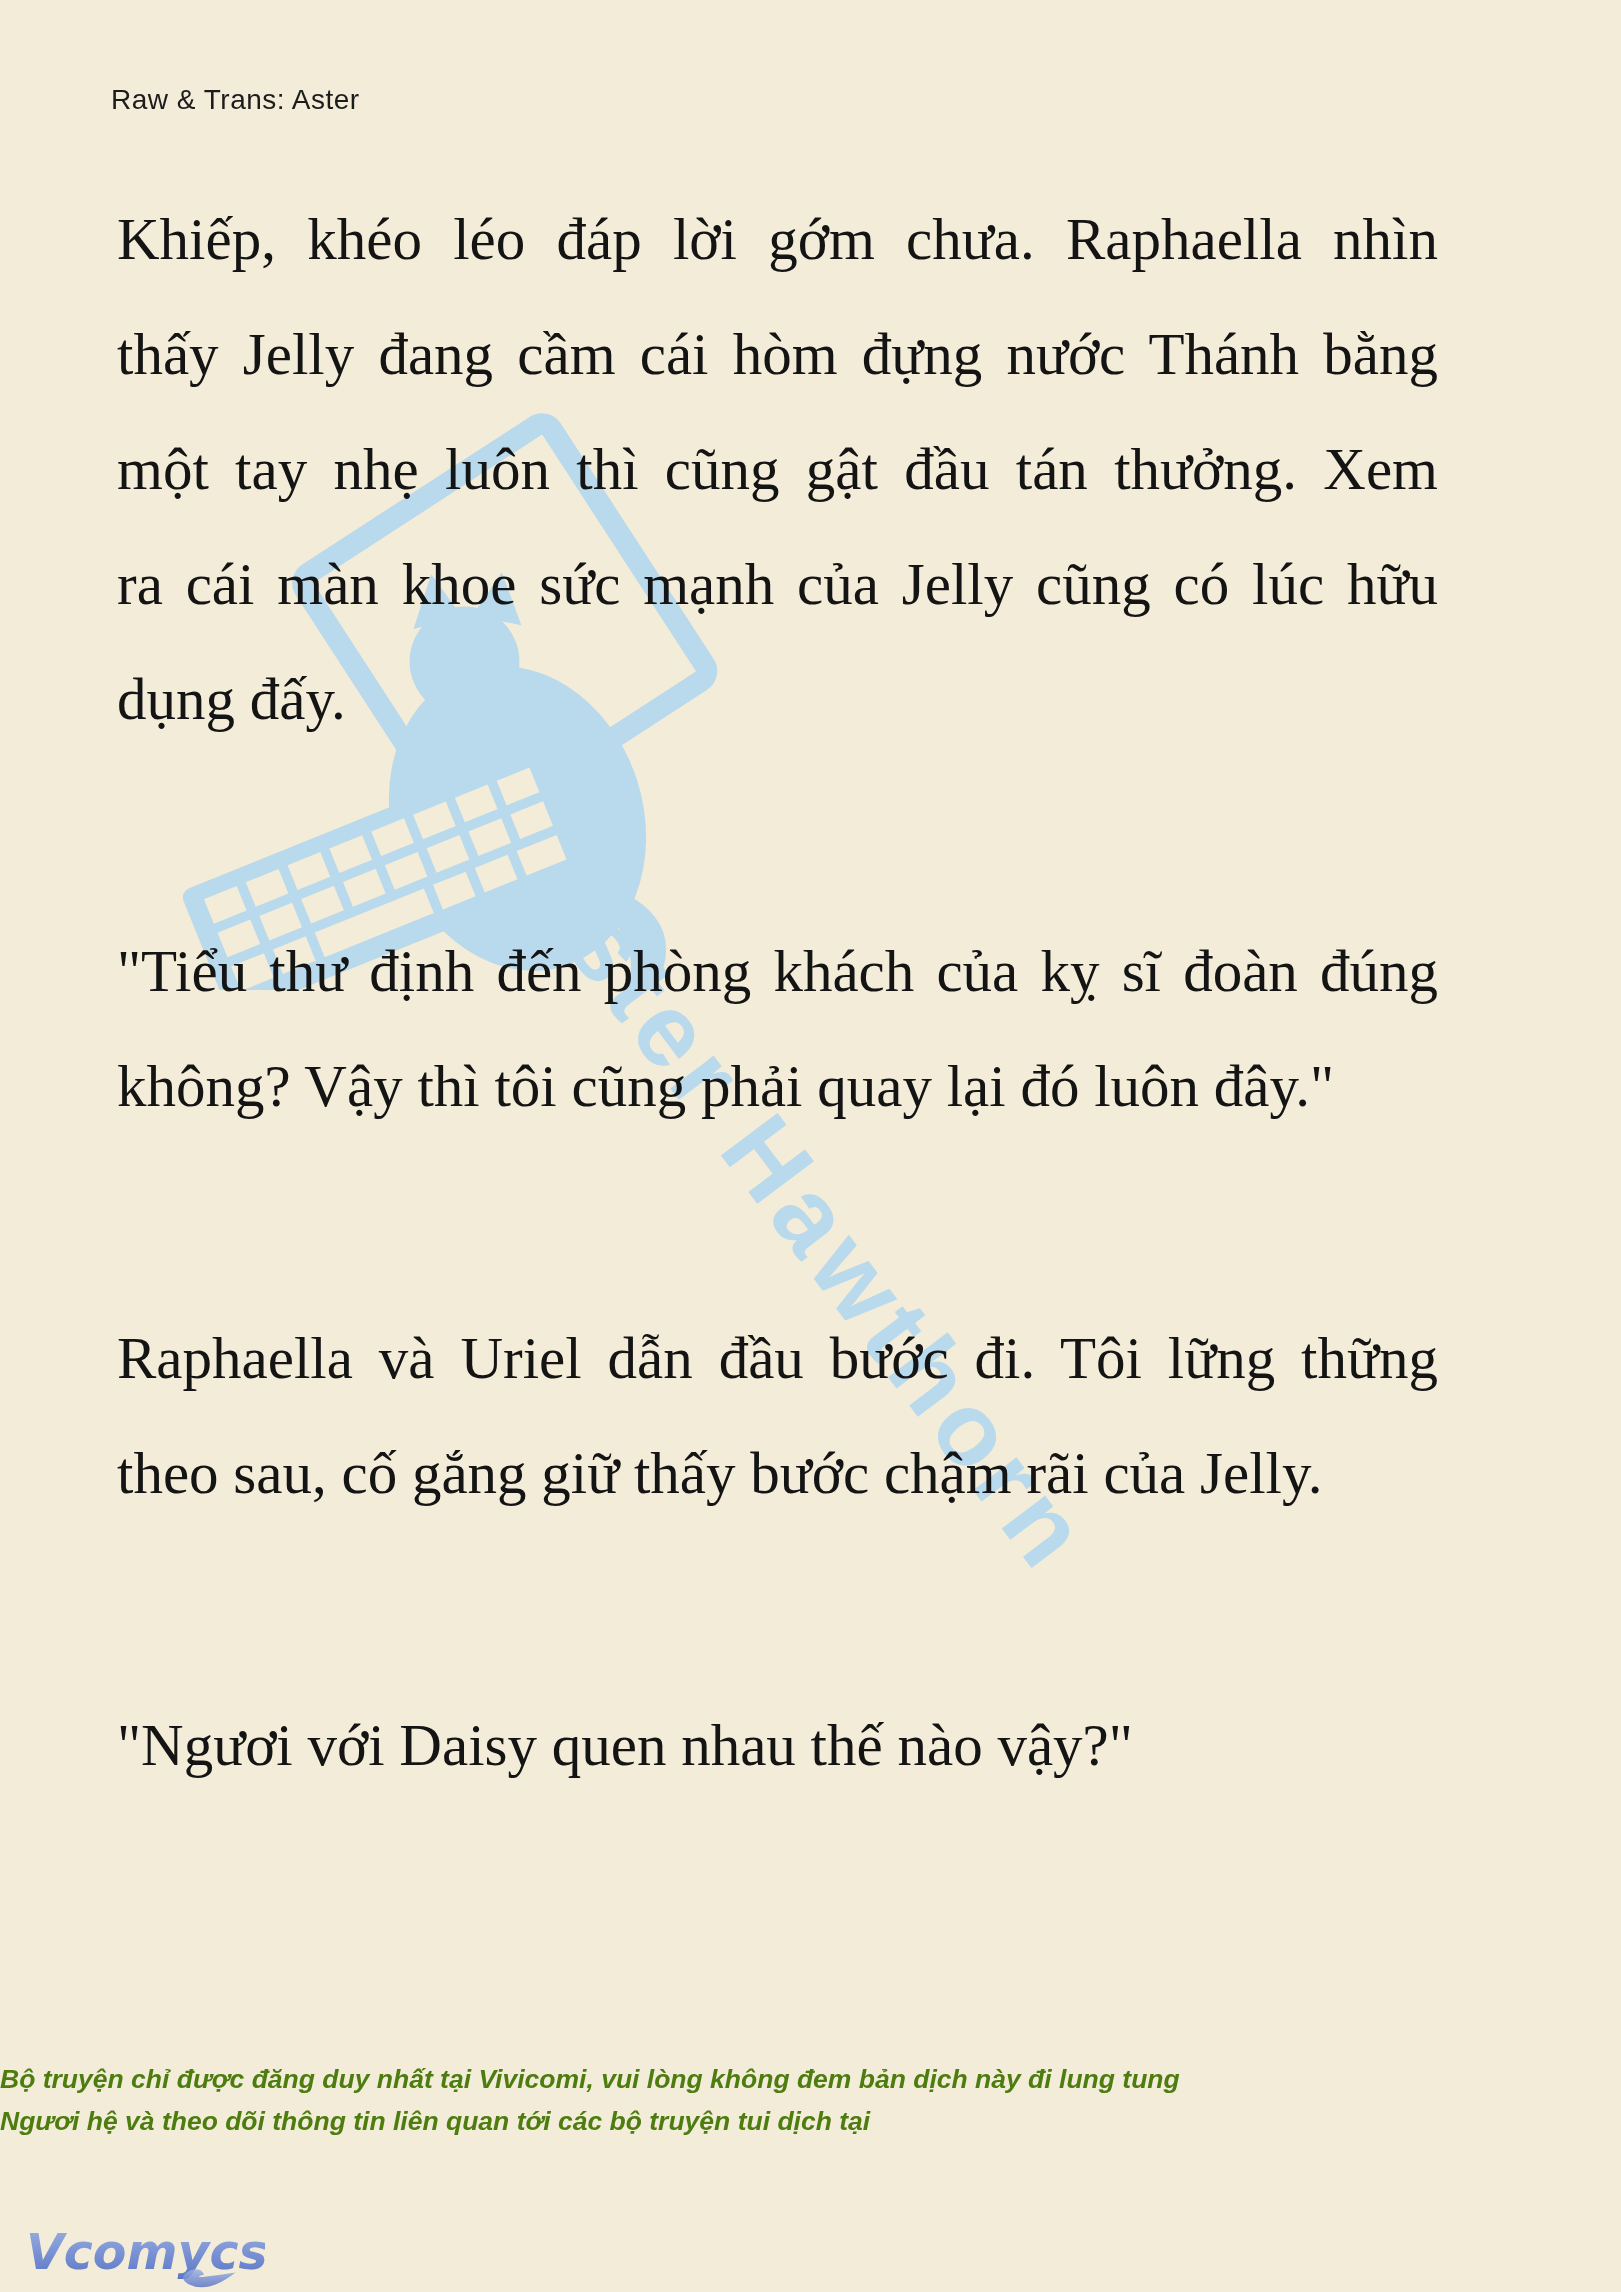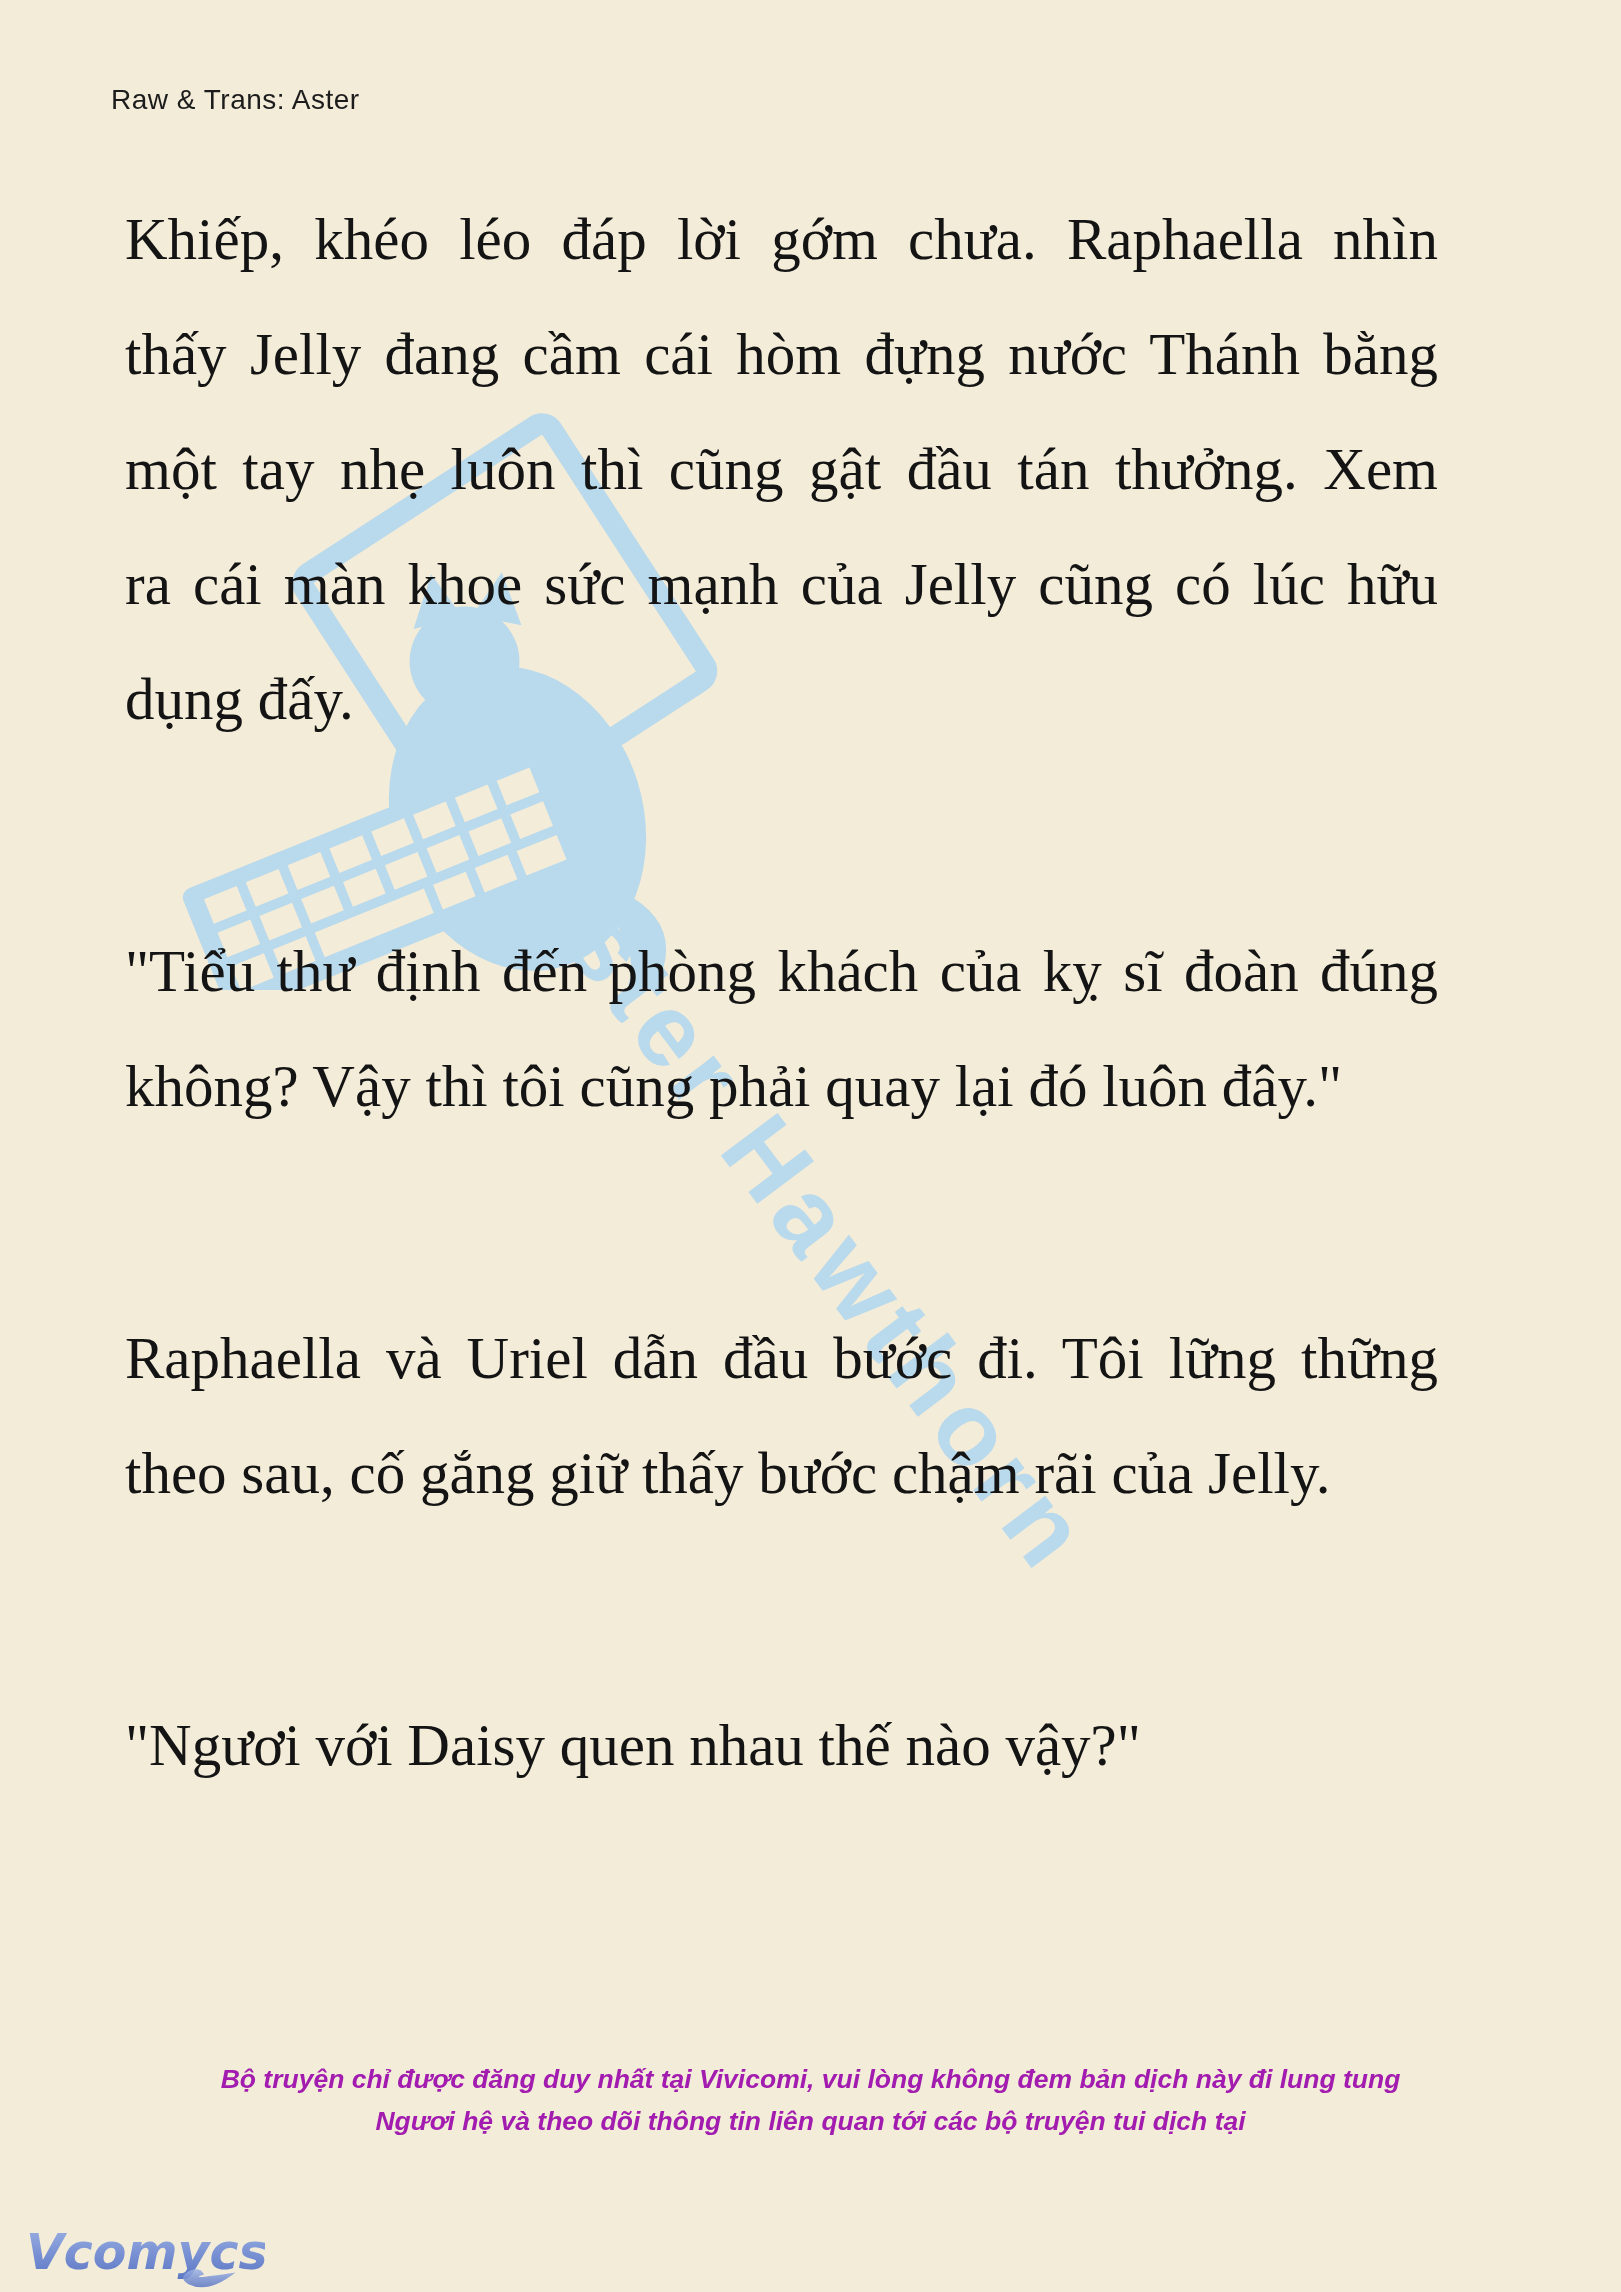--- a/index.html
+++ b/index.html
@@ -19,28 +19,28 @@
   
   .credit {
     position:absolute; left:111px; top:84px; z-index:1;
     font-family:"Liberation Sans", sans-serif; font-size:28px;
     color:#1c1c1c; letter-spacing:0.5px; white-space:nowrap;
   }
   .story {
     position:absolute; left:113px; top:182px; width:1325px; z-index:1;
     font-size:59px; line-height:115px; color:#141414;
   }
-  .para { margin:0 0 157px 12px; }
+  .para { margin:0 0 157px 4px; }
   .line { white-space:nowrap; text-align:justify; text-align-last:justify; }
   .line.end { text-align-last:left; }
   .footer {
     position:absolute; left:0; top:2058px; width:1621px; z-index:1;
-    text-align:center; font-family:"Liberation Sans", sans-serif;
+    text-align:left; font-family:"Liberation Sans", sans-serif;
     font-style:italic; font-weight:bold; font-size:26.5px; line-height:42px;
-    color:#a21caf;
+    color:#4d7c0f;
   }
   .brand-svg { position:absolute; left:19.6px; top:2200px; z-index:1; }
 </style>
 </head>
 <body>
 
 <div class="page">
 
   <svg class="wm-svg" width="608" height="608" viewBox="0 0 620 620" aria-hidden="true">
     <g fill="#b9d9ec">

